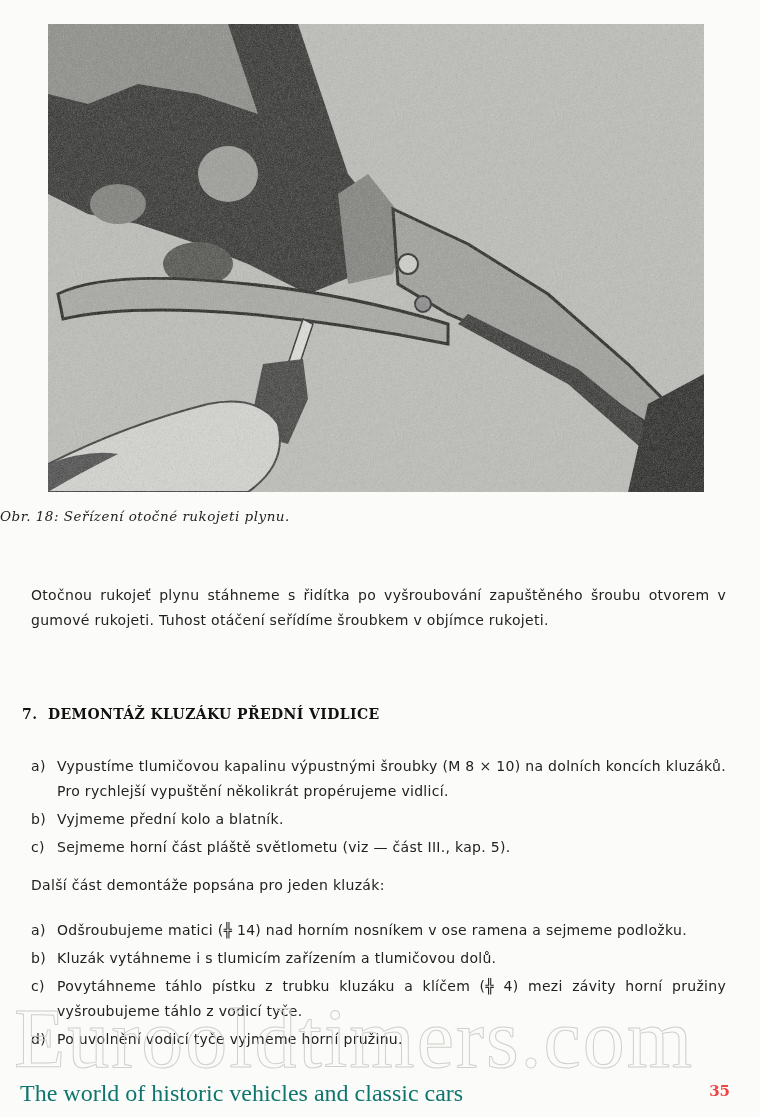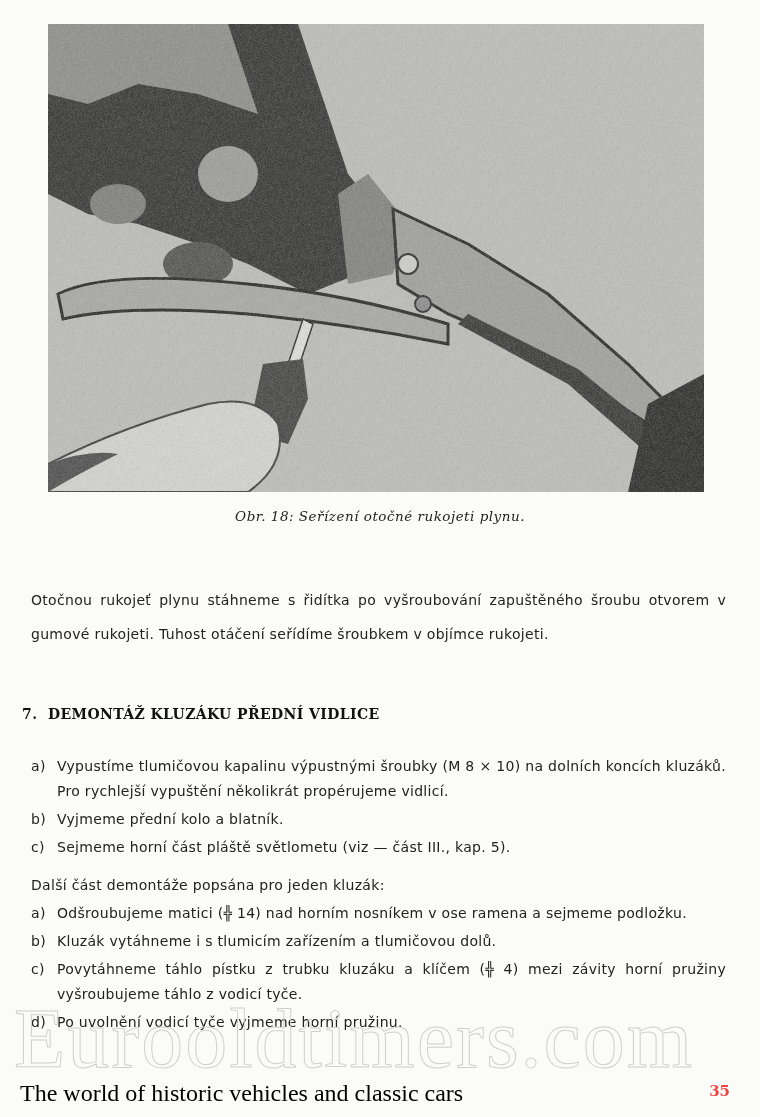--- a/index.html
+++ b/index.html
@@ -8,52 +8,52 @@
     background: #fbfbf9;
     font-family: "DejaVu Serif", "Liberation Serif", serif;
     color: #1a1a1a;
   }
   .photo {
     position: absolute; left: 48px; top: 24px; width: 656px; height: 468px;
     background: #b5b5b1; overflow: hidden;
   }
   .photo svg { display: block; width: 100%; height: 100%; }
   .caption {
-    position: absolute; left: 0; width: 760px; top: 508px; text-align: center;
+    position: absolute; left: 0; width: 760px; top: 508px; 
     font-style: italic; font-size: 13.5px; letter-spacing: 0.5px; color: #222;
   }
   .para {
     position: absolute; left: 31px; width: 695px; top: 583px;
     font-family: "DejaVu Sans", "Liberation Sans", sans-serif;
-    font-size: 14px; line-height: 34px; text-align: justify; text-align-last: left;
+    font-size: 14px; line-height: 25px; text-align: justify; text-align-last: left;
     letter-spacing: 0.3px; color: #222;
   }
   .heading {
     position: absolute; left: 22px; top: 706px;
     font-family: "DejaVu Serif", "Liberation Serif", serif;
     font-weight: bold; font-size: 14px; letter-spacing: 0.4px; color: #111;
   }
   .list {
     position: absolute; left: 31px; width: 695px;
     font-family: "DejaVu Sans", "Liberation Sans", sans-serif;
     font-size: 14px; line-height: 25px; letter-spacing: 0.3px; color: #222;
   }
   .list1 { top: 754px; }
   .list2 { top: 873px; }
   .item { position: relative; padding-left: 26px; text-align: justify; text-align-last: left; margin-bottom: 3px; }
   .item .mark { position: absolute; left: 0; top: 0; }
-  .intro { margin-bottom: 3px; }
+  .intro { margin-bottom: 20px; }
   .watermark {
     position: absolute; left: 14px; top: 990px; font-family: "Liberation Serif", serif;
     font-size: 84px; color: transparent; -webkit-text-stroke: 1px #d0d0cc;
     letter-spacing: 2px; white-space: nowrap; pointer-events: none;
   }
   .watermark-sub {
     position: absolute; left: 20px; top: 1080px; font-family: "Liberation Serif", serif;
-    font-size: 24px; color: #000000; white-space: nowrap;
+    font-size: 24px; color: #0f766e; white-space: nowrap;
   }
   .page-number {
     position: absolute; right: 30px; top: 1082px; font-weight: bold; font-size: 15px; color: #ef4444;
     font-family: "DejaVu Serif", serif;
   }
 </style>
 </head>
 <body>
 
 <div class="photo">

